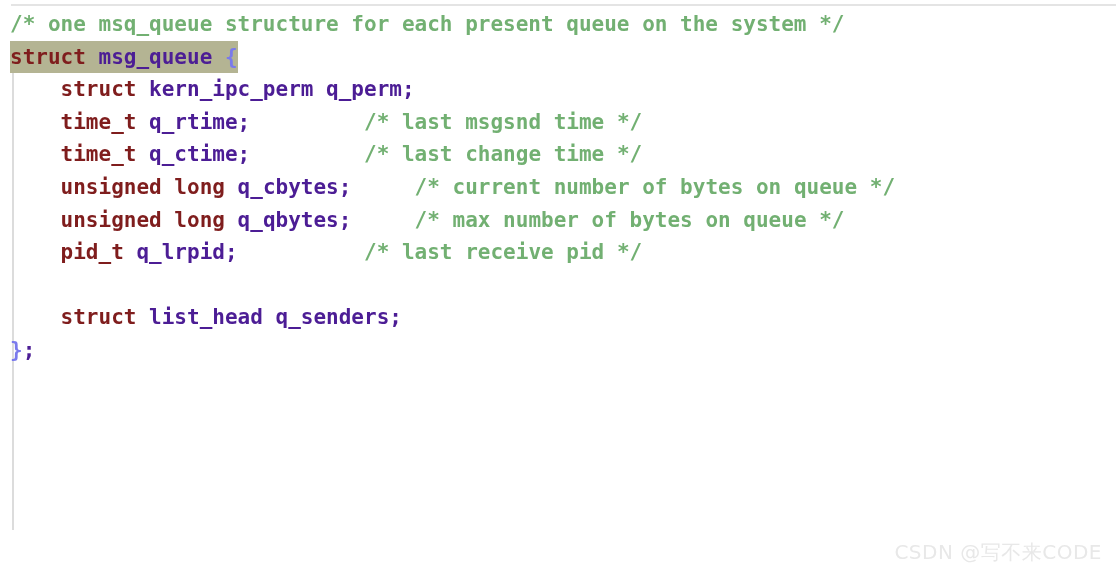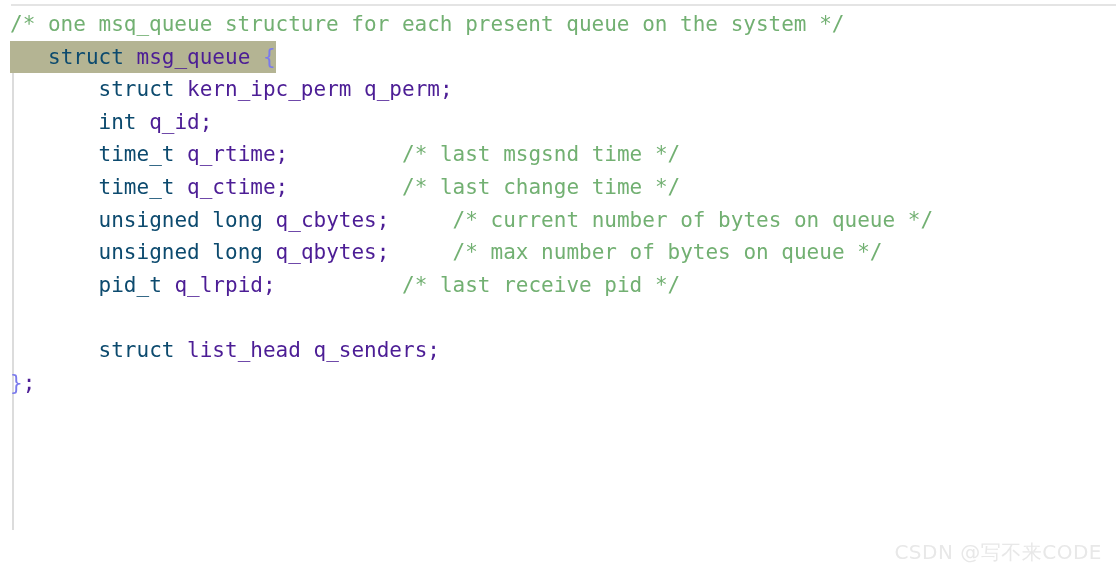--- a/index.html
+++ b/index.html
@@ -56,25 +56,26 @@
     line-height: 32.6px;
     white-space: pre;
     font-size: 21px;
     letter-spacing: 0px;
     padding-left: 10px;
     color: #5b5b5b;
   }
 
   .code-line .seg {
     white-space: pre;
+    font-weight: bold;
   }
 
   
   .tok-comment { color: #72b072; }
-  .tok-keyword { color: #0c4a6e; padding-left: 38px; }
+  .tok-keyword { color: #7f1d1d; }
   .tok-plain   { color: #4c1d95; }
   .tok-brace   { color: #7a7aec; }
 
   
   .code-line.highlighted .hl {
     background: #b4b493;
     display: inline-block;
     line-height: 32.6px;
   }
 
@@ -96,21 +97,20 @@
 
 <div id="code-view">
 
   <div id="top-rule"></div>
   <div id="gutter-line"></div>
 
   <div id="code-lines">
       <div class="code-line"><span class="seg tok-comment">/* one msq_queue structure for each present queue on the system */</span></div>
       <div class="code-line highlighted"><span class="seg tok-keyword hl">struct</span><span class="seg tok-plain hl"> msg_queue </span><span class="seg tok-brace hl">{</span></div>
       <div class="code-line"><span class="seg tok-plain">    </span><span class="seg tok-keyword">struct</span><span class="seg tok-plain"> kern_ipc_perm q_perm;</span></div>
-      <div class="code-line"><span class="seg tok-plain">    </span><span class="seg tok-keyword">int</span><span class="seg tok-plain"> q_id;</span></div>
       <div class="code-line"><span class="seg tok-plain">    </span><span class="seg tok-keyword">time_t</span><span class="seg tok-plain"> q_rtime;         </span><span class="seg tok-comment">/* last msgsnd time */</span></div>
       <div class="code-line"><span class="seg tok-plain">    </span><span class="seg tok-keyword">time_t</span><span class="seg tok-plain"> q_ctime;         </span><span class="seg tok-comment">/* last change time */</span></div>
       <div class="code-line"><span class="seg tok-plain">    </span><span class="seg tok-keyword">unsigned long</span><span class="seg tok-plain"> q_cbytes;     </span><span class="seg tok-comment">/* current number of bytes on queue */</span></div>
       <div class="code-line"><span class="seg tok-plain">    </span><span class="seg tok-keyword">unsigned long</span><span class="seg tok-plain"> q_qbytes;     </span><span class="seg tok-comment">/* max number of bytes on queue */</span></div>
       <div class="code-line"><span class="seg tok-plain">    </span><span class="seg tok-keyword">pid_t</span><span class="seg tok-plain"> q_lrpid;          </span><span class="seg tok-comment">/* last receive pid */</span></div>
       <div class="code-line"><span class="seg blank-line">&nbsp;</span></div>
       <div class="code-line"><span class="seg tok-plain">    </span><span class="seg tok-keyword">struct</span><span class="seg tok-plain"> list_head q_senders;</span></div>
       <div class="code-line"><span class="seg tok-brace">}</span><span class="seg tok-plain">;</span></div>
     </div>
 

